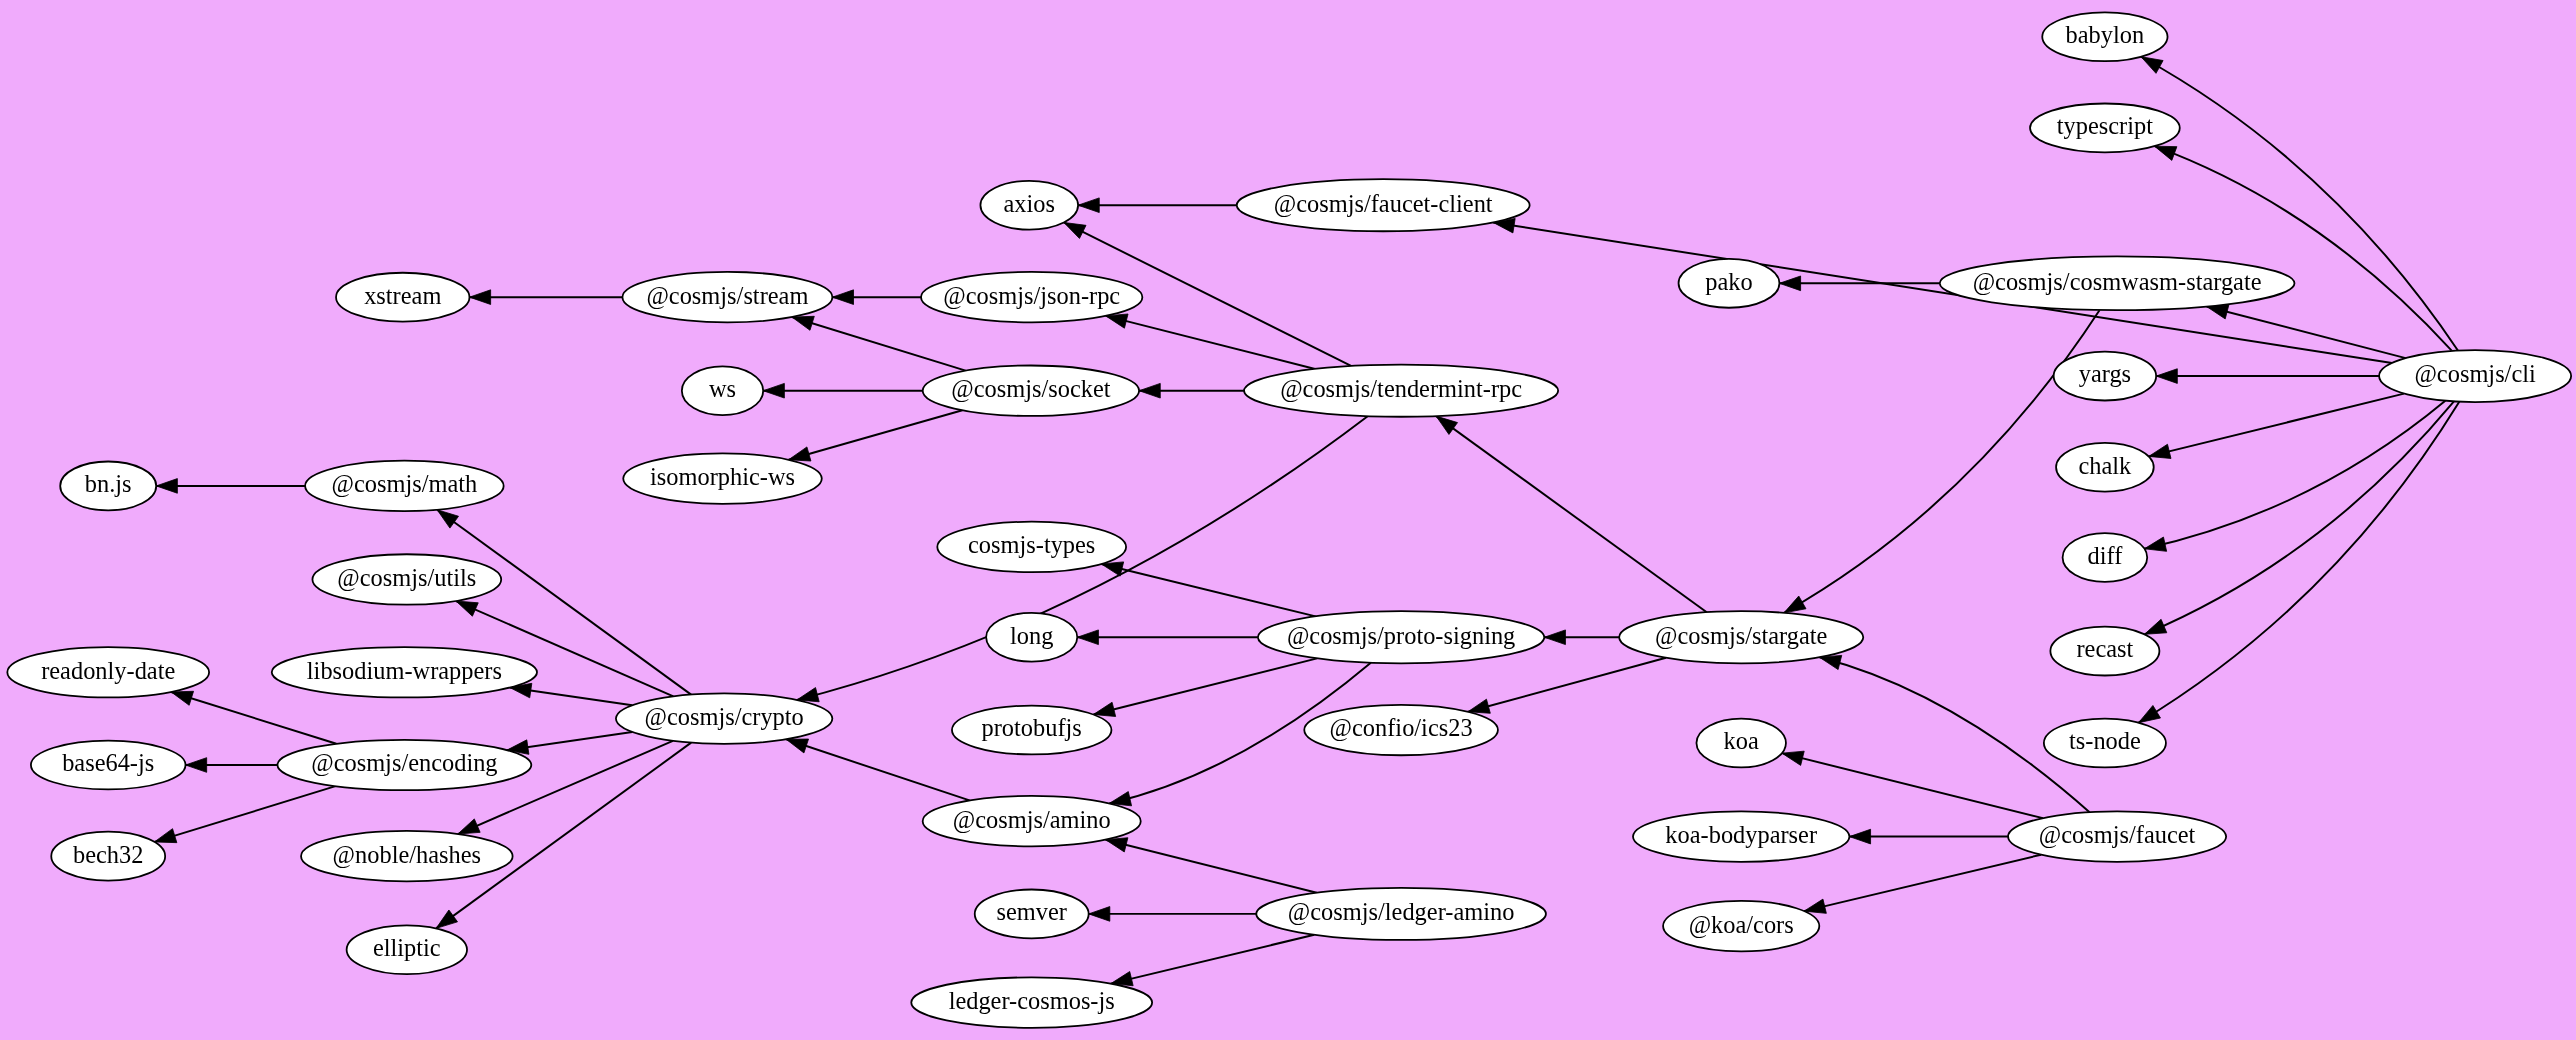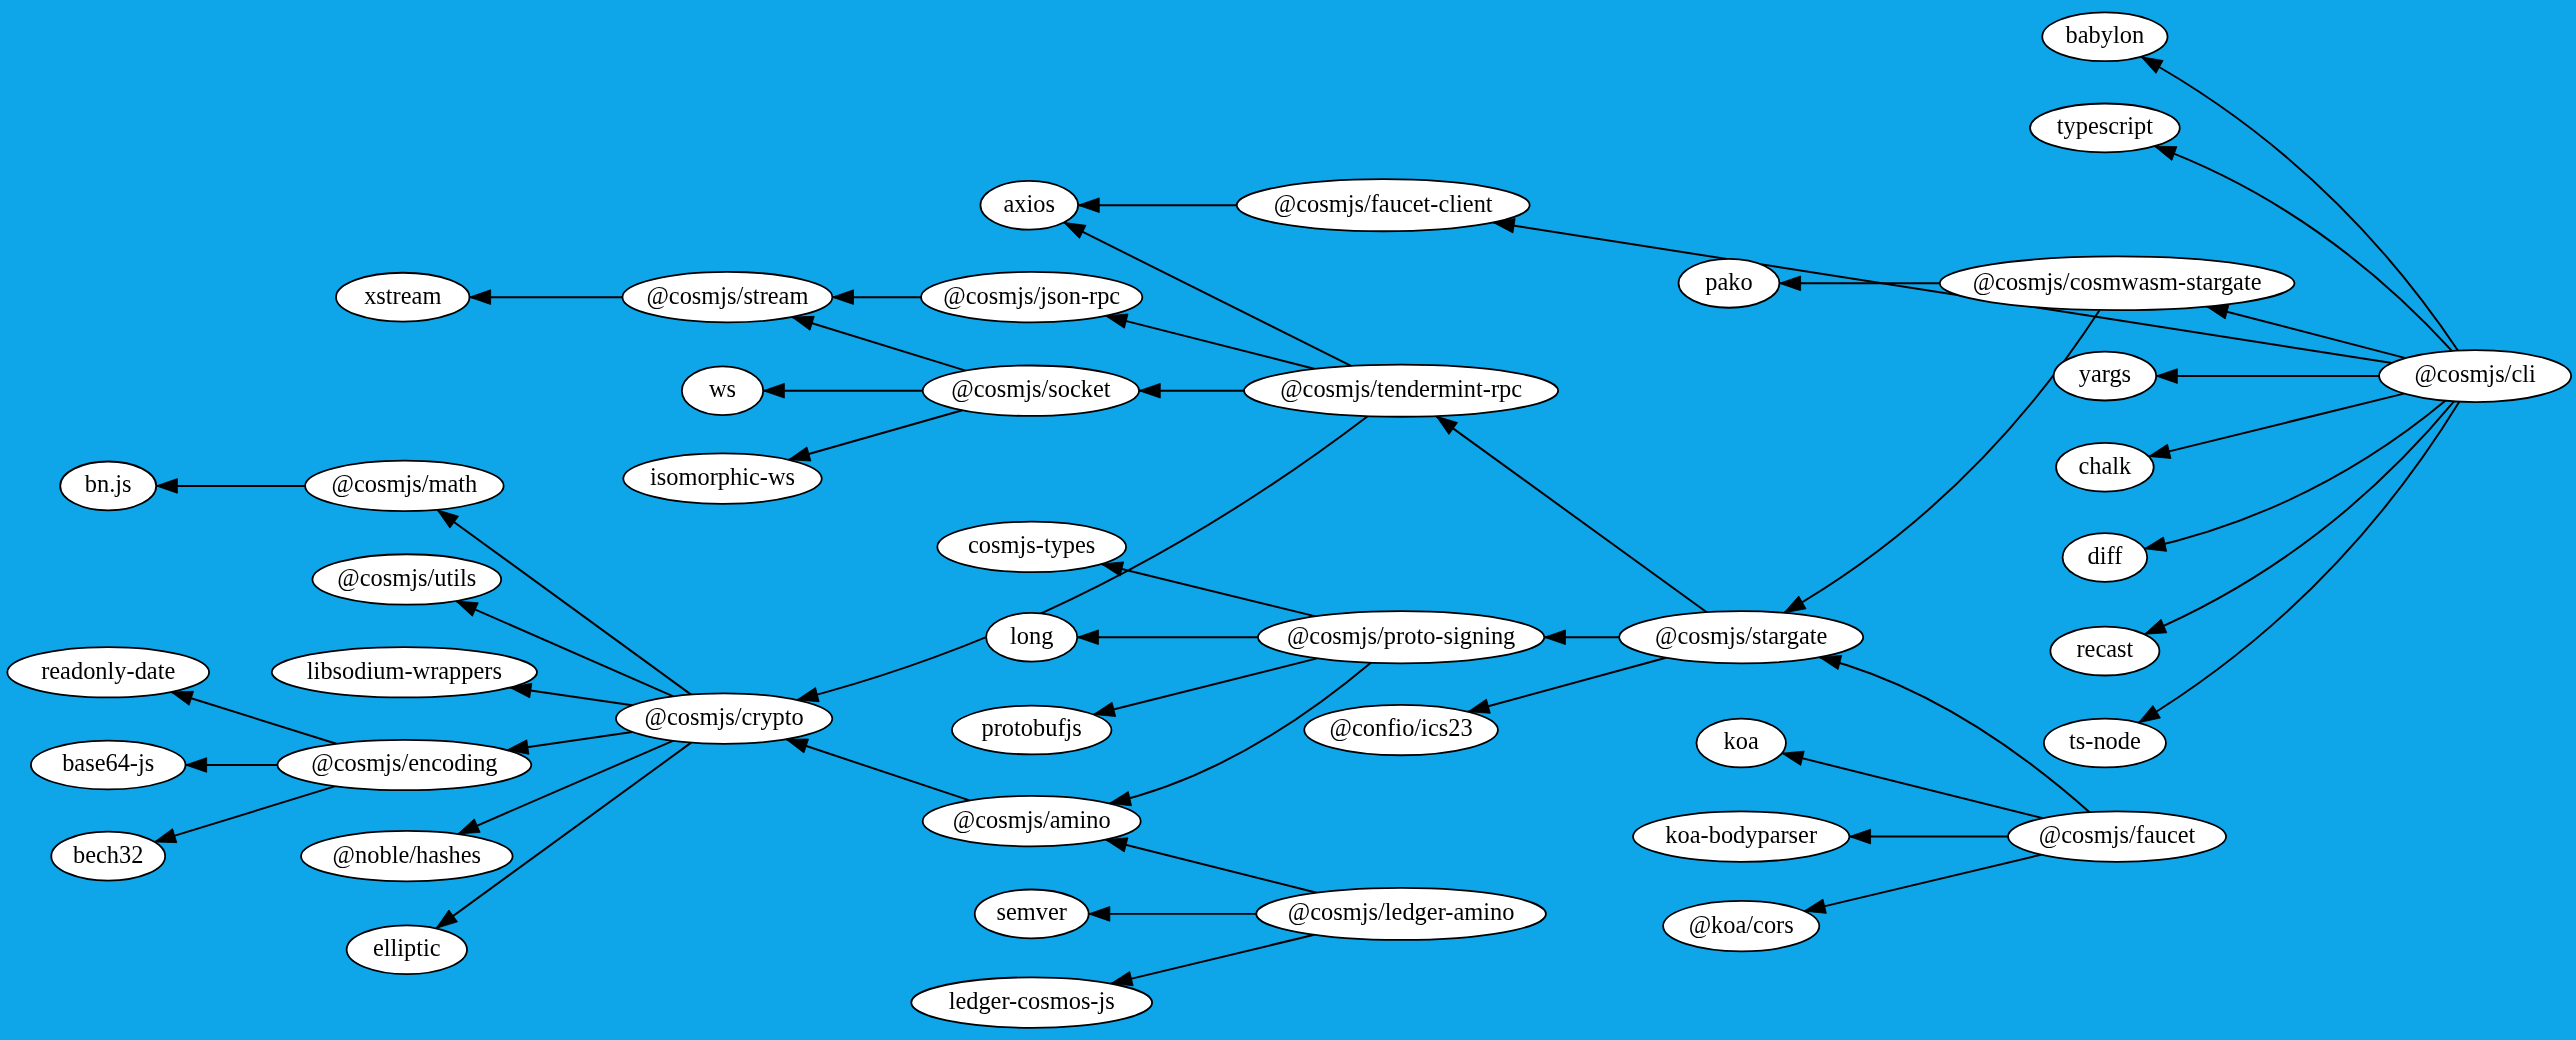--- a/index.html
+++ b/index.html
@@ -4,21 +4,21 @@
 <style>
   html, body {
     margin: 0;
     padding: 0;
     background: #ffffff;
   }
   #graph-root {
     position: relative;
     width: 2576px;
     height: 1041px;
-    background: #0ea5e9;
+    background: #f0abfc;
     font-family: "Liberation Serif", "DejaVu Serif", serif;
     overflow: hidden;
   }
   svg#graph-canvas {
     display: block;
     width: 2576px;
     height: 1041px;
   }
   .node-ellipse {
     fill: #ffffff;

